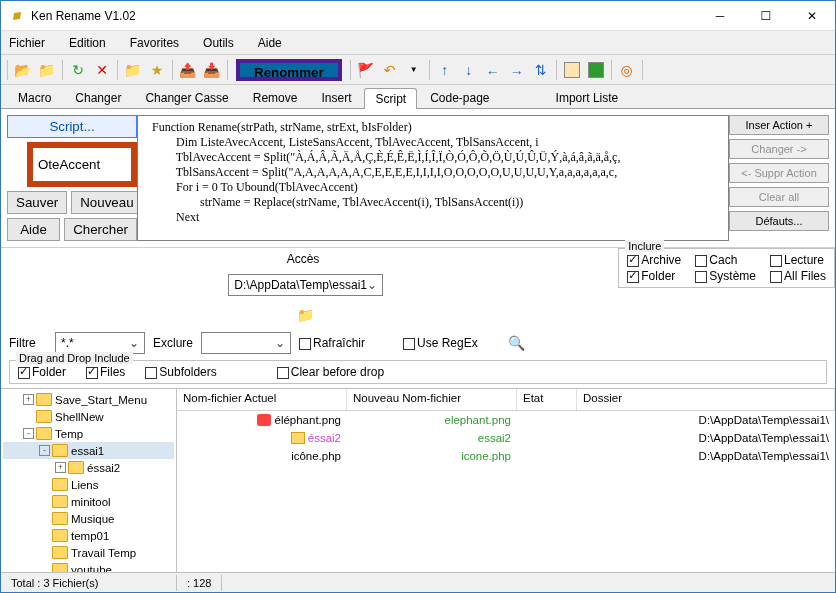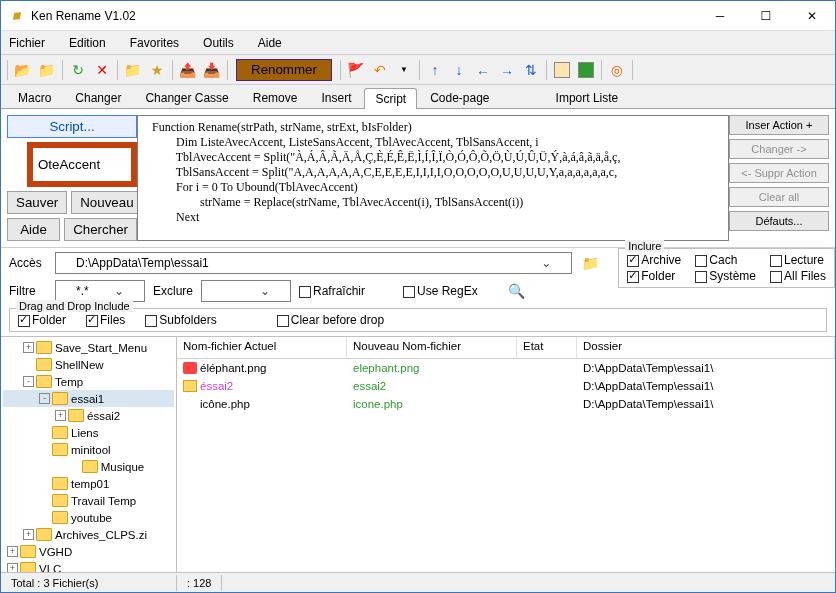--- a/index.html
+++ b/index.html
@@ -6,58 +6,58 @@
 body { margin:0; font:12px "Segoe UI", Tahoma, sans-serif; color:#000; background:#fff; overflow:hidden; }
 .window { width:836px; height:593px; border:1px solid #3478bc; position:relative; display:flex; flex-direction:column; }
 .titlebar { height:30px; background:#fff; display:flex; align-items:center; padding:0 0 0 8px; border-bottom:1px solid #e0e0e0; }
 .titlebar .icon { width:16px; height:16px; margin-right:6px; }
 .titlebar .title { flex:1; }
 .titlebar .win-btn { width:46px; height:30px; display:flex; align-items:center; justify-content:center; }
 .menubar { height:24px; background:#f0f0f0; display:flex; align-items:center; padding:0 8px; gap:24px; border-bottom:1px solid #d0d0d0; }
 .toolbar { height:30px; background:#f0f0f0; display:flex; align-items:center; padding:2px 4px; gap:2px; border-bottom:1px solid #d0d0d0; }
 .tb-sep { width:1px; height:20px; background:#c0c0c0; margin:0 2px; }
 .tb-btn { width:22px; height:22px; display:flex; align-items:center; justify-content:center; font-size:14px; }
-.rename-btn { padding:2px 14px; background:#a16207; border:1px solid #4c1d95; margin:0 4px; height:22px; }
+.rename-btn { padding:2px 14px; background:#0369a1; border:4px solid #4c1d95; margin:0 4px; height:22px;font-weight:bold; }
 .tabs { height:24px; background:#f0f0f0; display:flex; align-items:flex-end; padding:0 6px; border-bottom:1px solid #a0a0a0; }
 .tab { padding:3px 10px; border:1px solid transparent; border-bottom:none; margin-right:2px; border-radius:3px 3px 0 0; }
 .tab.active { background:#fff; border-color:#a0a0a0; position:relative; top:1px; }
 .tab-area { display:flex; padding:6px; border-bottom:1px solid #d0d0d0; }
 .left-controls { width:130px; display:flex; flex-direction:column; gap:4px; }
 .btn { background:#e8e8e8; border:1px solid #a0a0a0; padding:3px 8px; text-align:center; }
 .btn.blue { color:#0050c0; border:1px solid #4080ff; background:#e8f0ff; }
 .input { border:6px solid #c2410c; padding:9px 5px; background:#fff;margin-left:20px; }
 .btn-row { display:flex; gap:4px; }
 .btn-row .btn { flex:1; }
 .script-box { flex:1; border:1px solid #808080; background:#fff; padding:4px 14px; font:12px "Segoe UI"; white-space:pre; overflow:auto; position:relative; }
 .action-col { width:100px; display:flex; flex-direction:column; gap:4px; }
 .action-col .btn { font-size:11px; white-space:nowrap; }
 .action-col .btn.disabled { color:#909090; background:#efefef; }
-.path-row { display:flex; align-items:center; padding:4px 8px; gap:8px; }
+.path-row { display:flex; align-items:center; padding:4px 8px; gap:8px;flex-direction:column; }
 .label { width:38px; }
-.path-input { flex:1; border:1px solid #808080; padding:3px 20px; background:#fff; display:flex; align-items:center; height:22px; }
+.path-input { flex:1; border:1px solid #808080; padding:3px 5px; background:#fff; display:flex; align-items:center; height:22px; }
 .path-input .arrow { margin-left:auto; color:#444; }
 .filter-row { display:flex; align-items:center; padding:2px 8px 6px 8px; gap:8px; }
 .cb { width:12px; height:12px; border:1px solid #333; display:inline-block; vertical-align:middle; margin-right:2px; background:#fff; position:relative; }
 .cb.ck::after { content:"✓"; position:absolute; top:-3px; left:0; font-size:11px; color:#000; }
 .include-box { border:1px solid #c0c0c0; padding:4px 8px; margin-left:8px; position:relative; display:grid; grid-template-columns:auto auto auto; gap:2px 14px; }
 .include-box .legend { position:absolute; top:-9px; left:6px; background:#f0f0f0; padding:0 3px; font-size:11px; }
 .drag-box { border:1px solid #c0c0c0; padding:4px 8px 4px 8px; margin:0 8px 4px 8px; position:relative; display:flex; gap:20px; align-items:center; }
 .drag-box .legend { position:absolute; top:-9px; left:6px; background:#f0f0f0; padding:0 3px; font-size:11px; }
 .main { flex:1; display:flex; overflow:hidden; border-top:1px solid #c0c0c0; }
 .tree { width:176px; border-right:1px solid #c0c0c0; overflow:auto; padding:2px; background:#fff; }
 .tree-item { display:flex; align-items:center; height:17px; font-size:11.5px; white-space:nowrap; }
 .tree-item .exp { width:11px; height:11px; border:1px solid #888; margin-right:2px; display:flex; align-items:center; justify-content:center; font-size:9px; line-height:1; color:#555; }
 .tree-item .fold { width:16px; height:13px; background:#ffd868; border:1px solid #d4a017; margin-right:3px; border-radius:1px; }
 .tree-item.sel { background:#d8e6f2; }
 .file-list { flex:1; display:flex; flex-direction:column; }
 .fl-header { display:flex; height:22px; background:#fff; border-bottom:1px solid #d0d0d0; }
 .fl-header .col { padding:3px 6px; border-right:1px solid #e0e0e0; font-size:11.5px; }
 .fl-body { flex:1; overflow:auto; background:#fff; }
 .fl-row { display:flex; height:18px; align-items:center; font-size:11.5px; }
-.fl-row .cell { padding:1px 6px; overflow:hidden; white-space:nowrap; }
+.fl-row .cell { padding:1px 6px; overflow:hidden; white-space:nowrap;text-align:right; }
 .fl-row .new { color:#2e9b2e; }
 .fl-row.pink .orig { color:#d040d0; }
 .fi { width:14px; height:12px; display:inline-block; vertical-align:middle; margin-right:3px; }
 .fi.png { background:#ff4040; border-radius:2px; }
 .fi.fd { background:#ffd868; border:1px solid #d4a017; }
 .fi.php { color:#4060c0; font-size:10px; }
 .status { height:20px; border-top:1px solid #c0c0c0; background:#f0f0f0; display:flex; align-items:center; font-size:11px; }
 .status .seg { padding:2px 10px; border-right:1px solid #c0c0c0; }
 .sq { width:16px; height:16px; display:inline-block; border:1px solid #888; }
 </style>
@@ -237,21 +237,21 @@
         <div class="tree-item" style="padding-left: 36px;">
           <span style="width: 13px; display: inline-block;"></span>
           <span class="fold"></span>
           <span>Liens</span>
         </div>
         <div class="tree-item" style="padding-left: 36px;">
           <span style="width: 13px; display: inline-block;"></span>
           <span class="fold"></span>
           <span>minitool</span>
         </div>
-        <div class="tree-item" style="padding-left: 36px; justify-content: center;">
+        <div class="tree-item" style="padding-left: 36px;">
           <span style="width: 13px; display: inline-block;"></span>
           <span class="fold"></span>
           <span>Musique</span>
         </div>
         <div class="tree-item" style="padding-left: 36px;">
           <span style="width: 13px; display: inline-block;"></span>
           <span class="fold"></span>
           <span>temp01</span>
         </div>
         <div class="tree-item" style="padding-left: 36px;">

